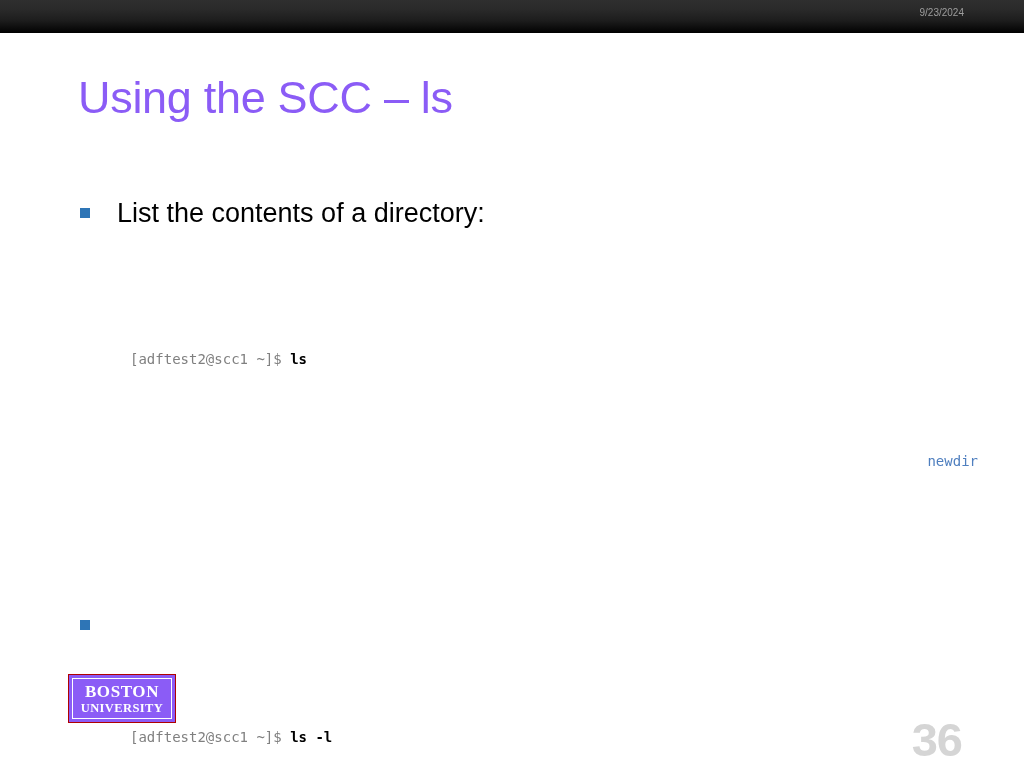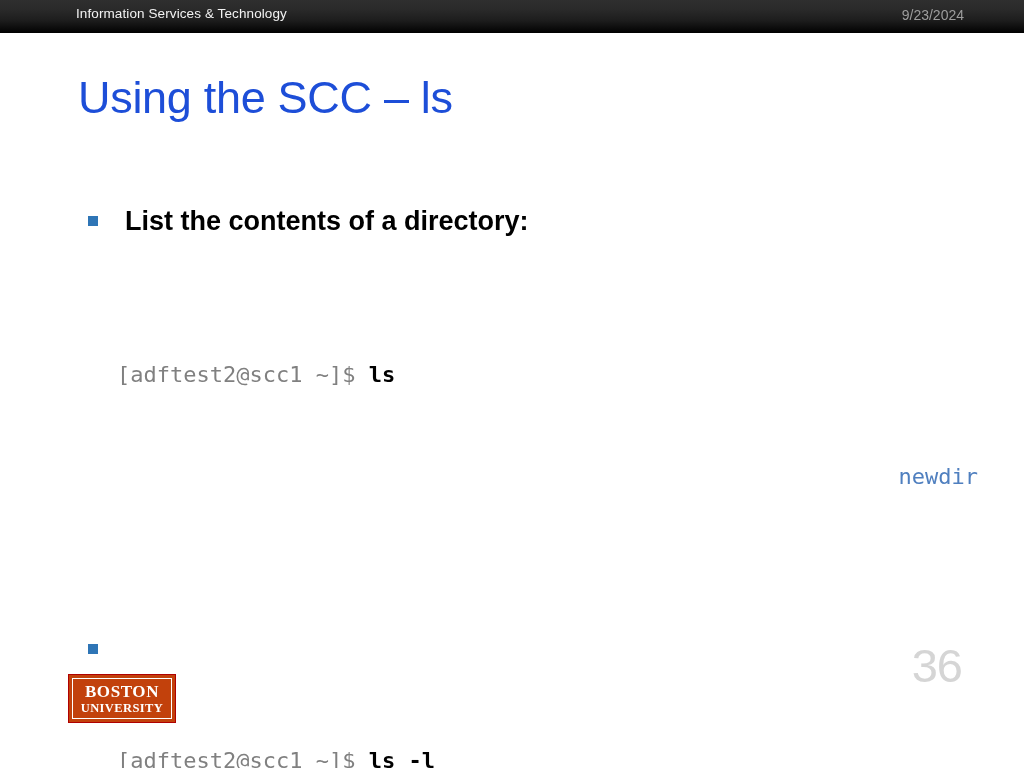--- a/index.html
+++ b/index.html
@@ -35,92 +35,91 @@
     top: 6px;
     font-size: 13.5px;
     color: #f2f2f2;
     letter-spacing: 0.1px;
     white-space: nowrap;
   }
   .header-date {
     position: absolute;
     right: 60px;
     top: 7px;
-    font-size: 14px;
+    font-size: 10px;
     color: #9d9d9d;
     white-space: nowrap;
     text-align: right;
   }
 
   
   .slide-title {
     position: absolute;
     left: 78px;
     top: 72px;
     font-size: 45px;
     font-weight: 400;
-    color: #1d4ed8;
+    color: #8b5cf6;
     letter-spacing: -0.3px;
     white-space: nowrap;
   }
 
   
   .body-block {
     position: absolute;
     left: 78px;
     top: 196px;
     width: 900px;
   }
 
   .bullet-row {
     position: relative;
     display: block;
     padding-left: 39px;
-    margin: 8px;
-    font-weight: bold;
+    margin: 0;
   }
   .bullet-marker {
     position: absolute;
     left: 2px;
     top: 12px;
     width: 10px;
     height: 10px;
     background: #2e75b6;
   }
   .bullet-text {
     font-size: 27px;
     line-height: 34px;
     color: #000000;
     white-space: nowrap;
   }
 
   .code-block {
-    margin-left: 39px;
+    margin-left: 52px;
     font-family: "DejaVu Sans Mono", monospace;
-    font-size: 22px;
+    font-size: 14px;
     line-height: 34px;
     white-space: pre;
   }
   .code-line { display: block; white-space: pre; }
   .c-prompt { color: #808080; }
   .c-cmd    { color: #000000; font-weight: bold; }
   .c-out    { color: #4f7fbf; text-align: right; }
 
   .gap-1 { height: 44px; }
   .gap-2 { height: 62px; }
   .gap-3 { height: 44px; }
 
   
   .bu-logo {
     position: absolute;
     left: 68px;
     top: 674px;
     width: 108px;
     height: 49px;
-    background: #c2410c;
+    background: #8b5cf6;
     border: 1px solid #b00000;
     box-sizing: border-box;
     display: flex;
     flex-direction: column;
     align-items: center;
     justify-content: center;
   }
   .bu-inner {
     position: absolute;
     left: 3px; top: 3px; right: 3px; bottom: 3px;
@@ -141,32 +140,31 @@
     font-size: 12.5px;
     color: #ffffff;
     letter-spacing: 0.4px;
     line-height: 14px;
   }
 
   
   .page-number {
     position: absolute;
     right: 62px;
-    top: 638px;
+    top: 712px;
     font-size: 47px;
-    font-weight: normal;
+    font-weight: bold;
     color: #d5d5d5;
     letter-spacing: -1px;
   }
 </style>
 </head>
 <body>
 
 <div class="header-bar">
-  <div class="header-title">Information Services &amp; Technology</div>
   <div class="header-date">9/23/2024</div>
 </div>
 
 <div class="slide-title">Using the SCC – ls</div>
 
 <div class="body-block">
 
   <div class="bullet-row">
     <span class="bullet-marker"></span>
     <span class="bullet-text">List the contents of a directory:</span>

